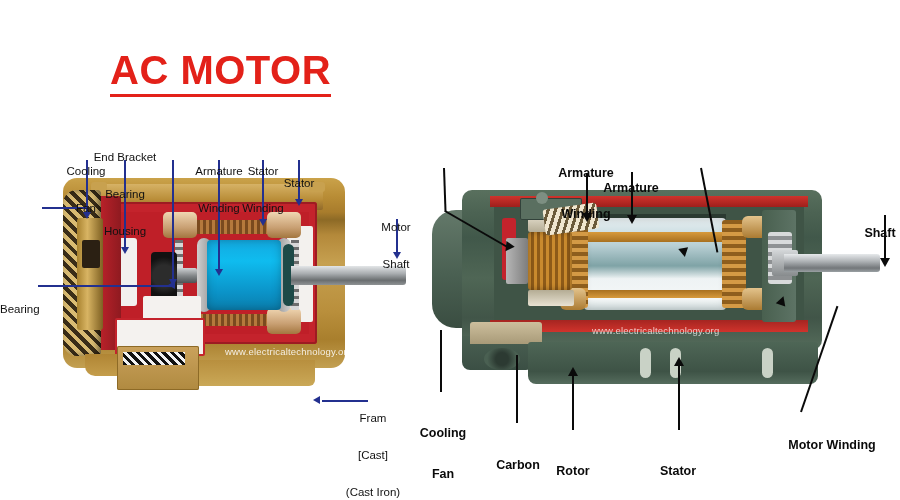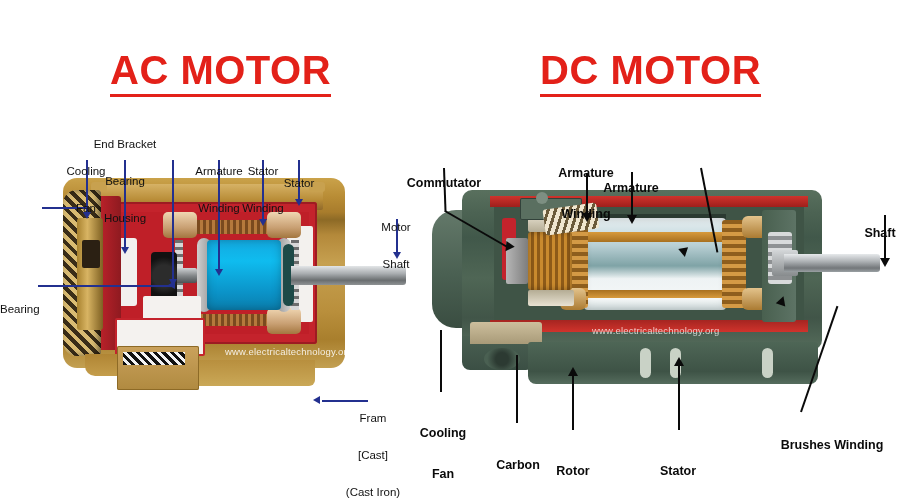--- a/index.html
+++ b/index.html
@@ -145,24 +145,20 @@
 </style>
 </head>
 <body>
 
 <div class="stage">
 
   <div class="title" id="title-ac">
     <span class="txt">AC MOTOR</span>
     <span class="rule"></span>
   </div>
-  <div class="title" id="title-dc">
-    <span class="txt">DC MOTOR</span>
-    <span class="rule"></span>
-  </div>
 
   <div id="ac-motor">
     <div class="ac-shell"></div>
     <div class="ac-top-band"></div>
     <div class="ac-lugL"></div>
     <div class="ac-lugR"></div>
     <div class="ac-cut"></div>
     <div class="ac-cut-inner"></div>
     <div class="ac-white-l"></div>
     <div class="ac-white-r"></div>
@@ -251,21 +247,21 @@
   <div class="ln ln-h" style="left:322px;top:400px;width:46px;"></div>
   <div class="arrow-l" style="left:313px;top:396px;"></div>
 
   <div class="lbl lbl-ac r" style="left:0px;top:278px;width:36px;">
     <div>Bearing</div>
   </div>
   <div class="lbl lbl-ac c" style="left:54px;top:140px;width:64px;">
     <div>Cooling</div>
     <div>Fan</div>
   </div>
-  <div class="lbl lbl-ac c" style="left:88px;top:113px;width:74px;">
+  <div class="lbl lbl-ac c" style="left:88px;top:126px;width:74px;">
     <div>End Bracket</div>
     <div>Bearing</div>
     <div>Housing</div>
   </div>
   <div class="lbl lbl-ac c" style="left:188px;top:140px;width:62px;">
     <div>Armature</div>
     <div>Winding</div>
   </div>
   <div class="lbl lbl-ac c" style="left:235px;top:140px;width:56px;">
     <div>Stator</div>
@@ -306,35 +302,32 @@
   <div class="ln-b ln-bv" style="left:678px;top:365px;height:65px;"></div>
   <div class="arrow-bu" style="left:674px;top:357px;"></div>
 
   <div class="ln-b ln-bv" style="left:572px;top:375px;height:55px;"></div>
   <div class="arrow-bu" style="left:568px;top:367px;"></div>
 
   <div class="ln-b ln-bv" style="left:516px;top:355px;height:68px;"></div>
 
   <div class="ln-b ln-bv" style="left:440px;top:330px;height:62px;"></div>
 
-  <div class="lbl lbl-dc c" style="left:406px;top:150px;width:76px;">
-    <div>Commutator</div>
-  </div>
   <div class="lbl lbl-dc c" style="left:552px;top:140px;width:68px;">
     <div>Armature</div>
     <div>Winding</div>
   </div>
   <div class="lbl lbl-dc c" style="left:597px;top:155px;width:68px;">
     <div>Armature</div>
   </div>
   <div class="lbl lbl-dc c" style="left:858px;top:200px;width:44px;">
     <div>Shaft</div>
   </div>
   <div class="lbl lbl-dc c" style="left:780px;top:412px;width:104px;">
-    <div>Brushes Winding</div>
+    <div>Motor Winding</div>
   </div>
   <div class="lbl lbl-dc c" style="left:648px;top:438px;width:60px;">
     <div>Stator</div>
   </div>
   <div class="lbl lbl-dc c" style="left:544px;top:438px;width:58px;">
     <div>Rotor</div>
   </div>
   <div class="lbl lbl-dc c" style="left:486px;top:432px;width:64px;">
     <div>Carbon</div>
     <div>Brushes</div>

